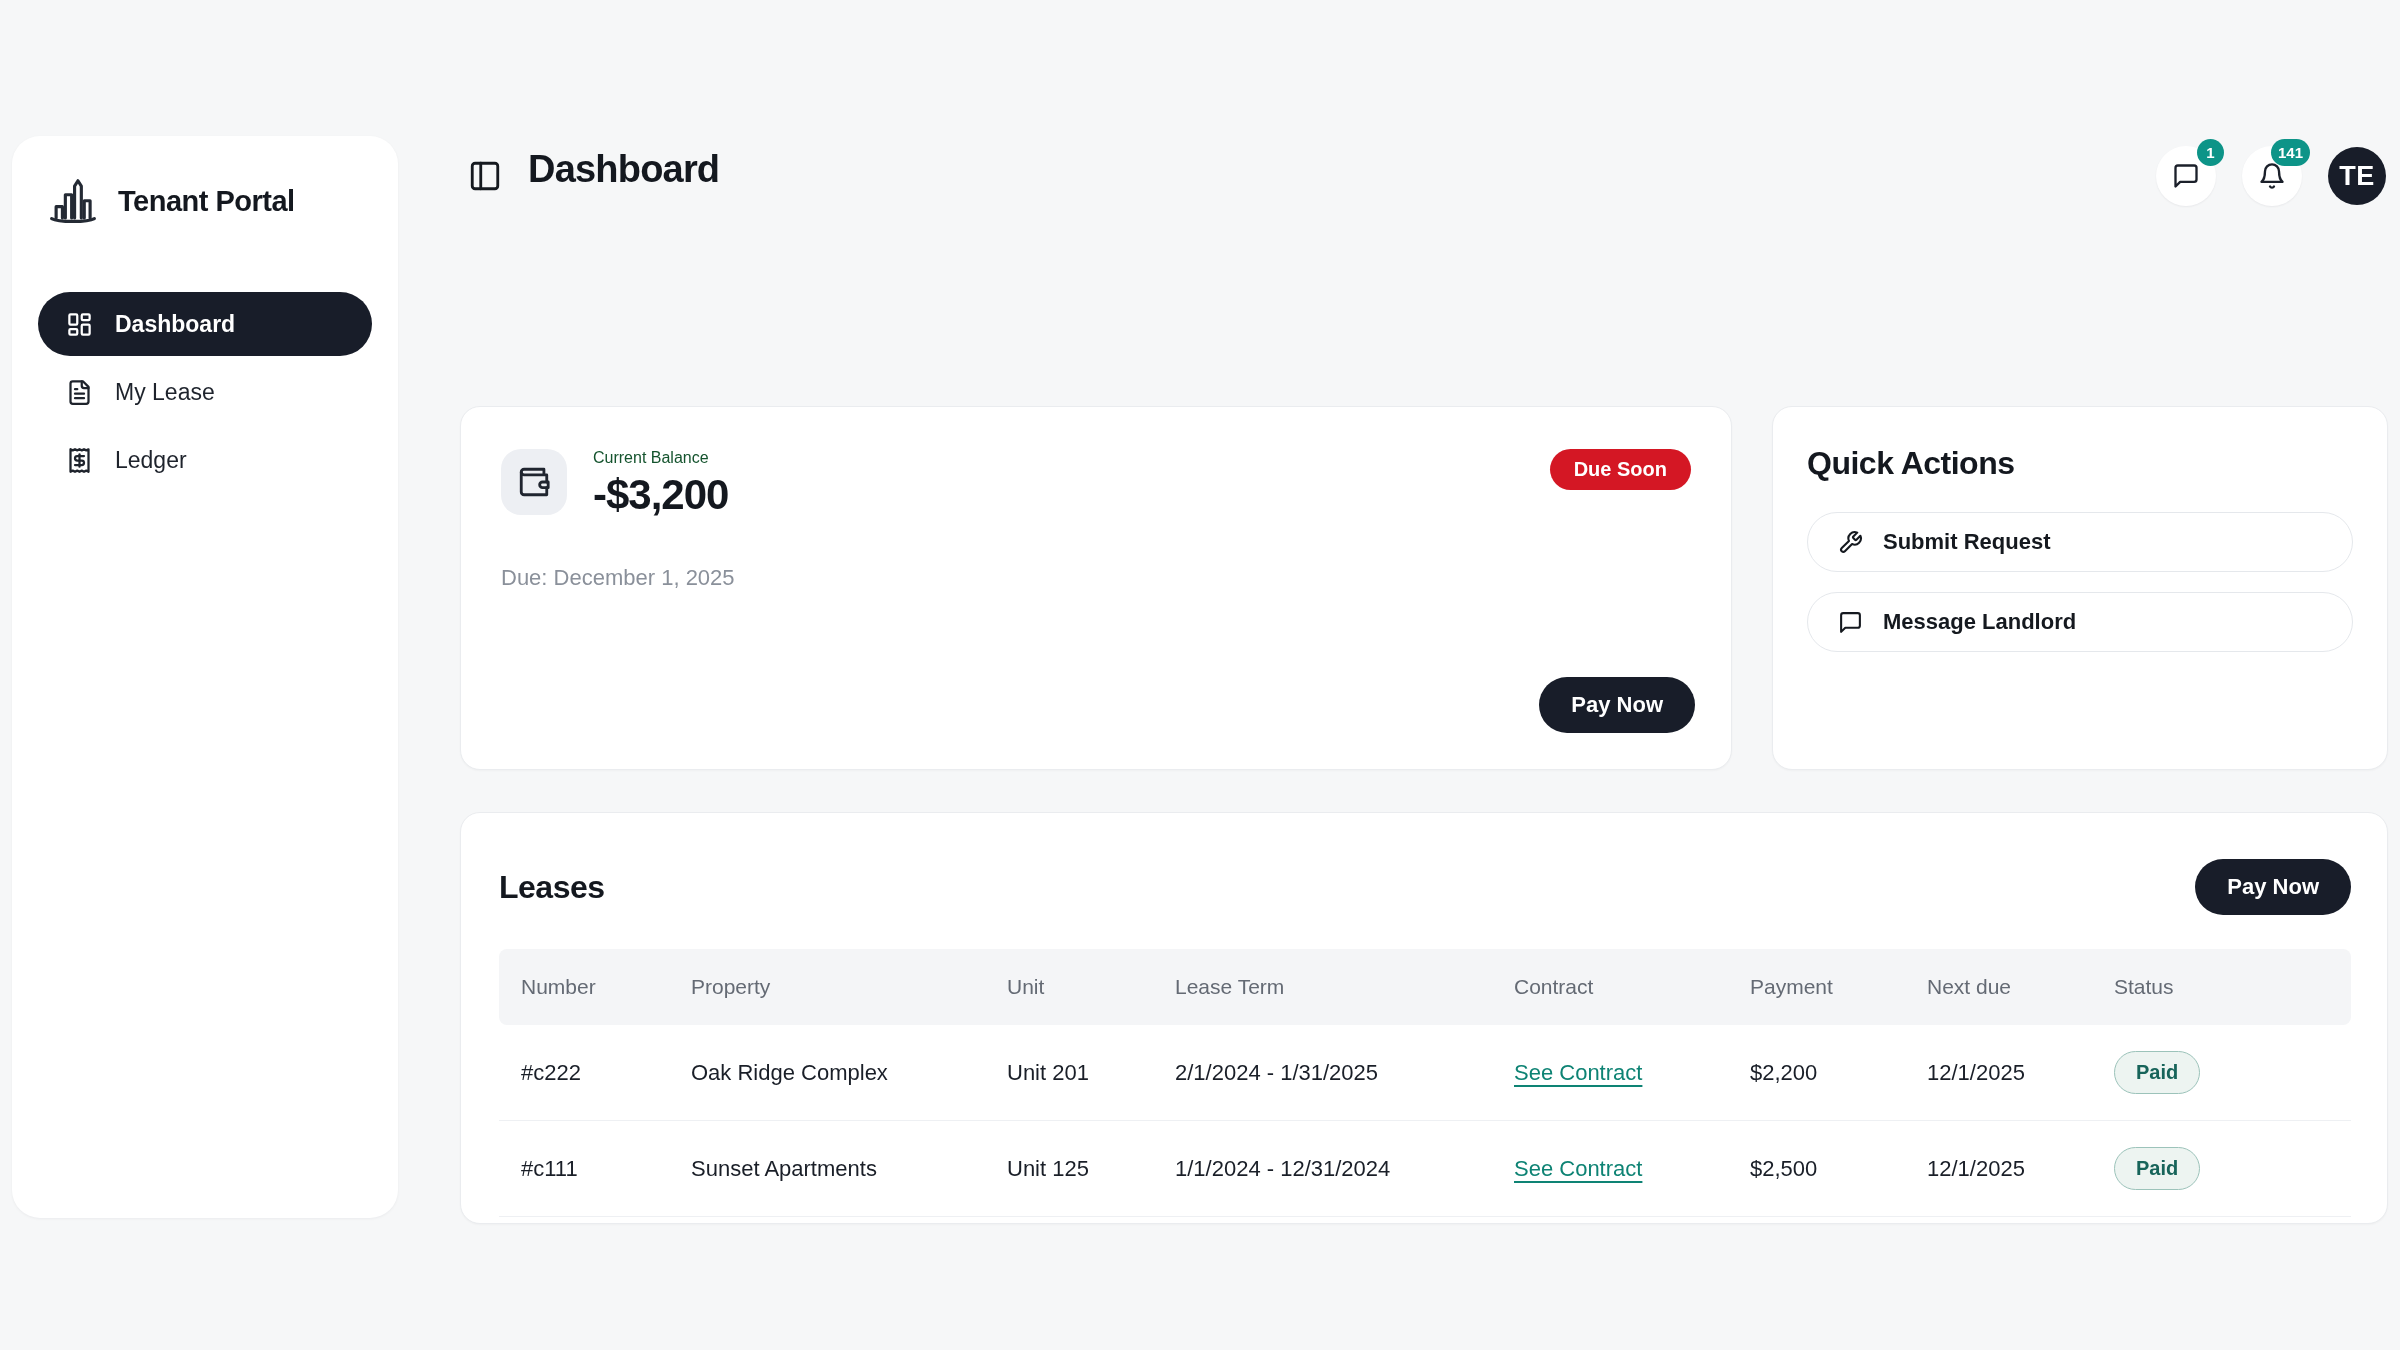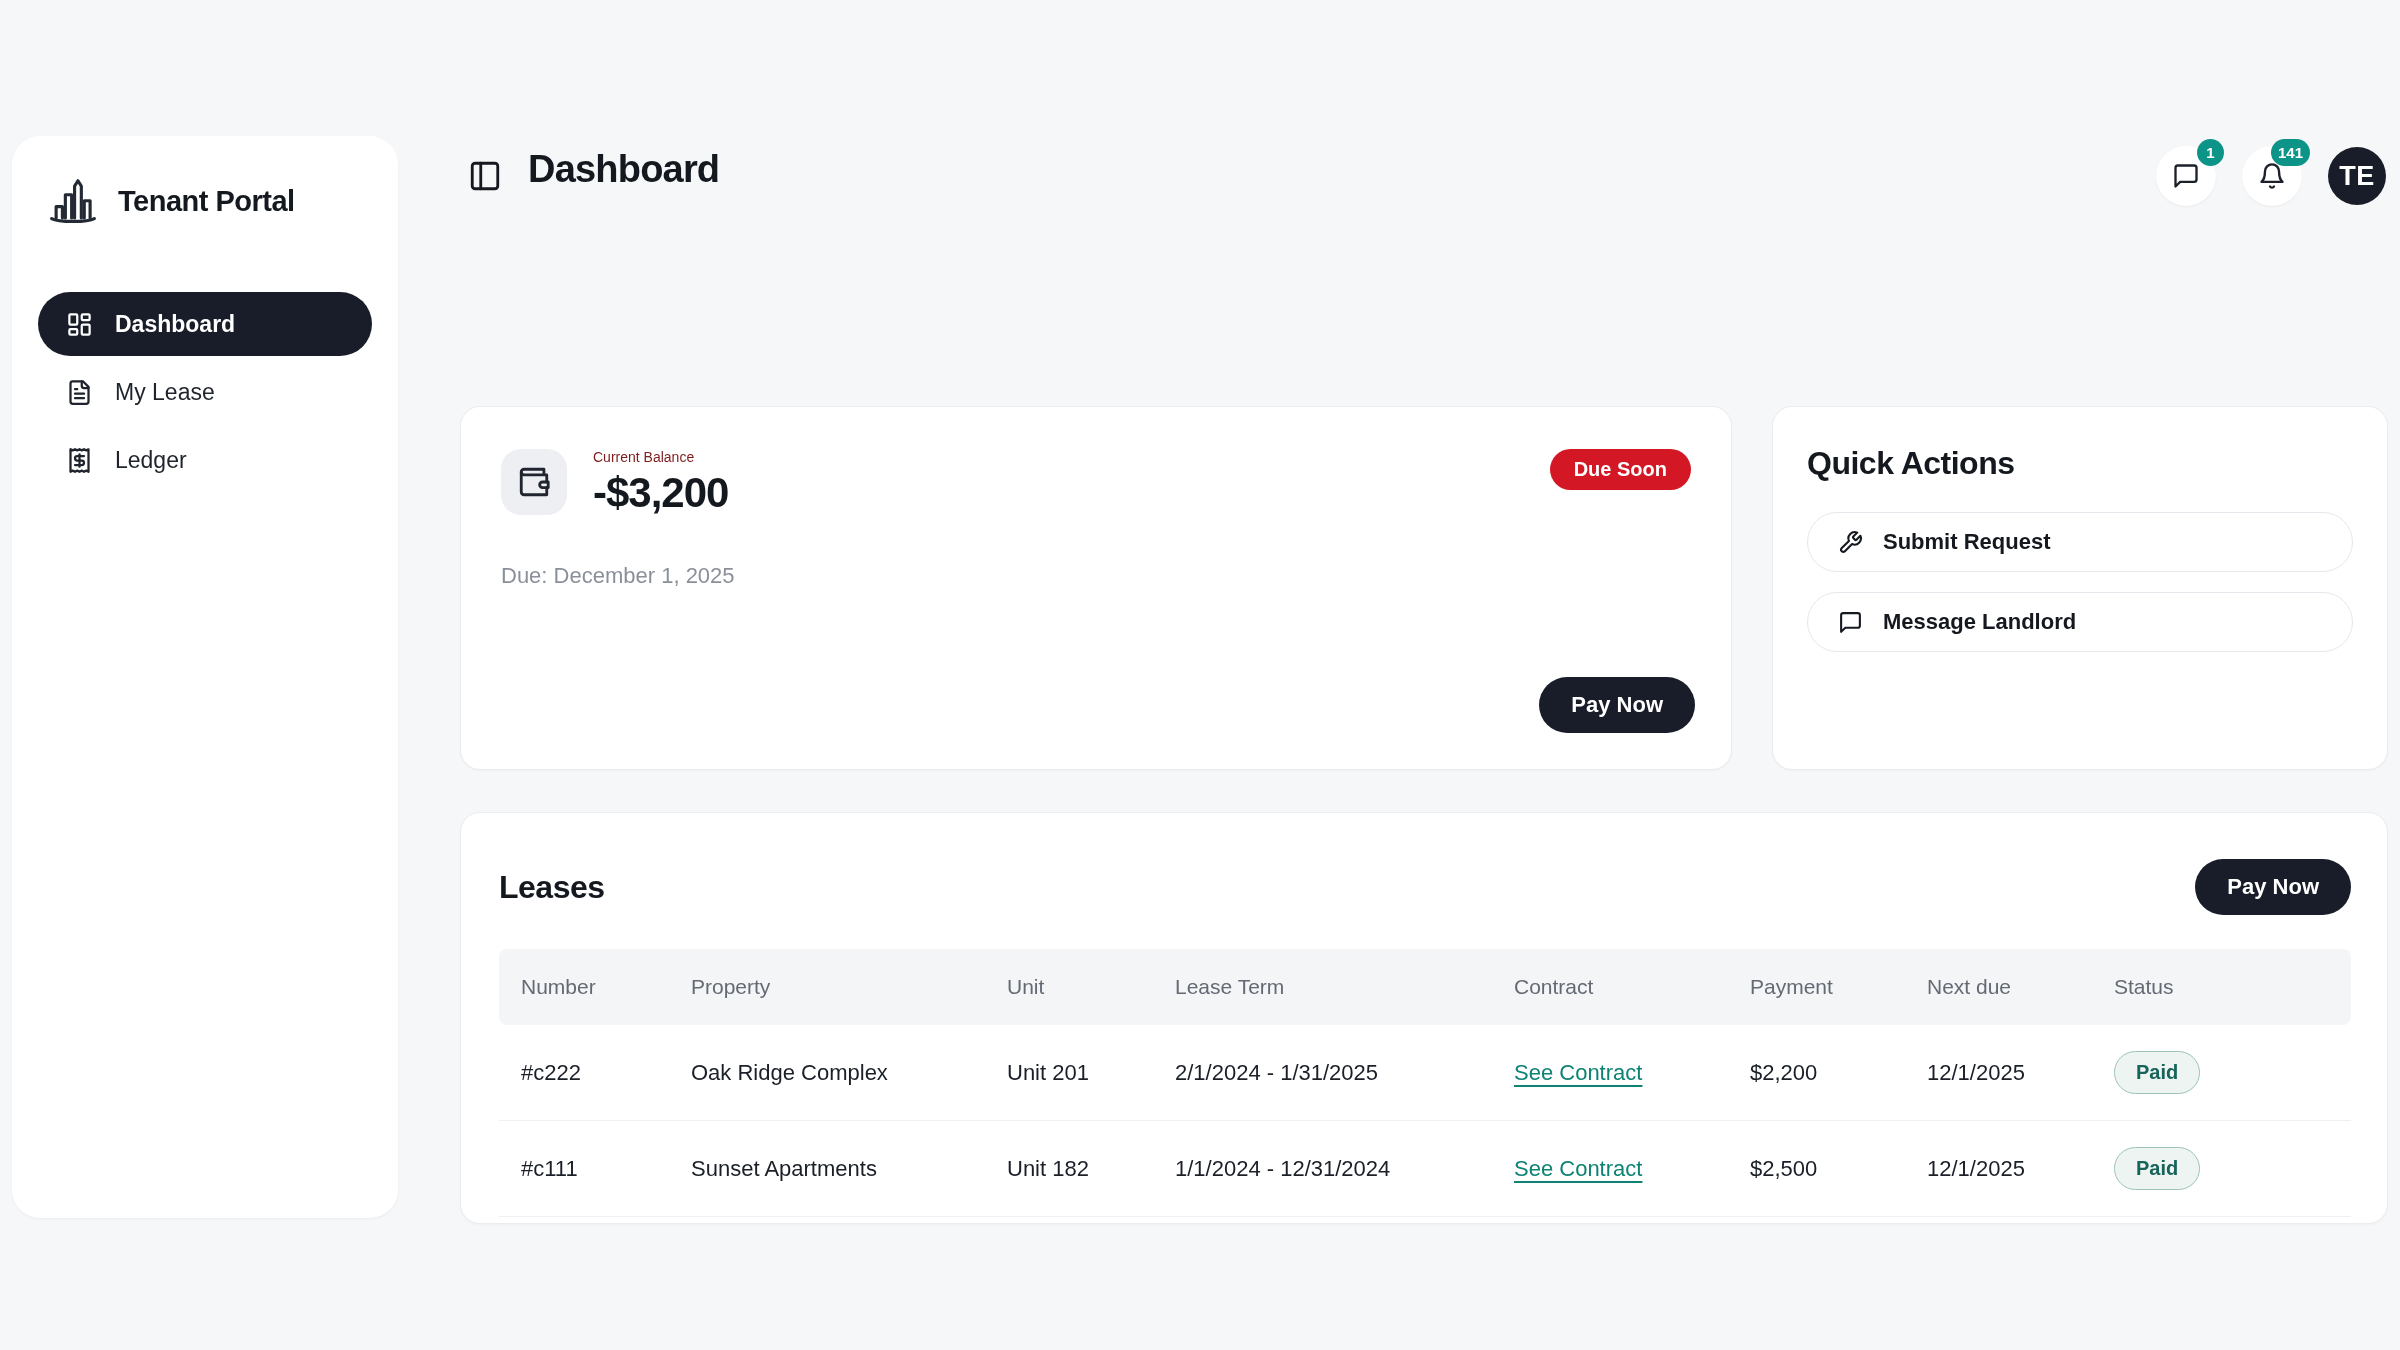--- a/index.html
+++ b/index.html
@@ -75,21 +75,21 @@
     box-shadow:0 1px 2px rgba(16,24,40,.03);
   }
   .balance-card { left:460px; top:406px; width:1272px; height:364px; padding:42px 40px; }
   .balance-top { display:flex; align-items:flex-start; }
   .wallet-tile {
     width:66px; height:66px; border-radius:20px; background:#edeff3;
     display:flex; align-items:center; justify-content:center; color:#20252f;
   }
   .wallet-tile svg { width:34px; height:34px; }
   .balance-labels { margin-left:26px; }
-  .balance-label { font-size:14px; color:#7f1d1d; }
+  .balance-label { font-size:16px; color:#14532d; }
   .balance-amount { margin-top:4px; font-size:42px; font-weight:800; letter-spacing:-1px; color:#14181f; }
   .due-soon {
     margin-left:auto; background:#d41724; color:#fff; font-size:20px; font-weight:700;
     padding:9px 24px; border-radius:999px;
   }
   .due-text { margin-top:46px; font-size:22px; color:#8a909a; }
   .dark-btn {
     background:#181d29; color:#ffffff; border:none; border-radius:999px;
     font-size:22px; font-weight:600; padding:15px 32px; cursor:pointer;
     font-family:"Liberation Sans","DejaVu Sans",sans-serif;
@@ -290,21 +290,21 @@
       <span><a class="contract-link">See Contract</a></span>
       <span>$2,200</span>
       <span>12/1/2025</span>
       <span><span class="paid-badge">Paid</span></span>
       <button class="kebab"></button>
     </div>
 
     <div class="trow tbody-row">
       <span>#c111</span>
       <span>Sunset Apartments</span>
-      <span>Unit 182</span>
+      <span>Unit 125</span>
       <span>1/1/2024 - 12/31/2024</span>
       <span><a class="contract-link">See Contract</a></span>
       <span>$2,500</span>
       <span>12/1/2025</span>
       <span><span class="paid-badge">Paid</span></span>
       <button class="kebab"></button>
     </div>
   </div>
 </section>
 

